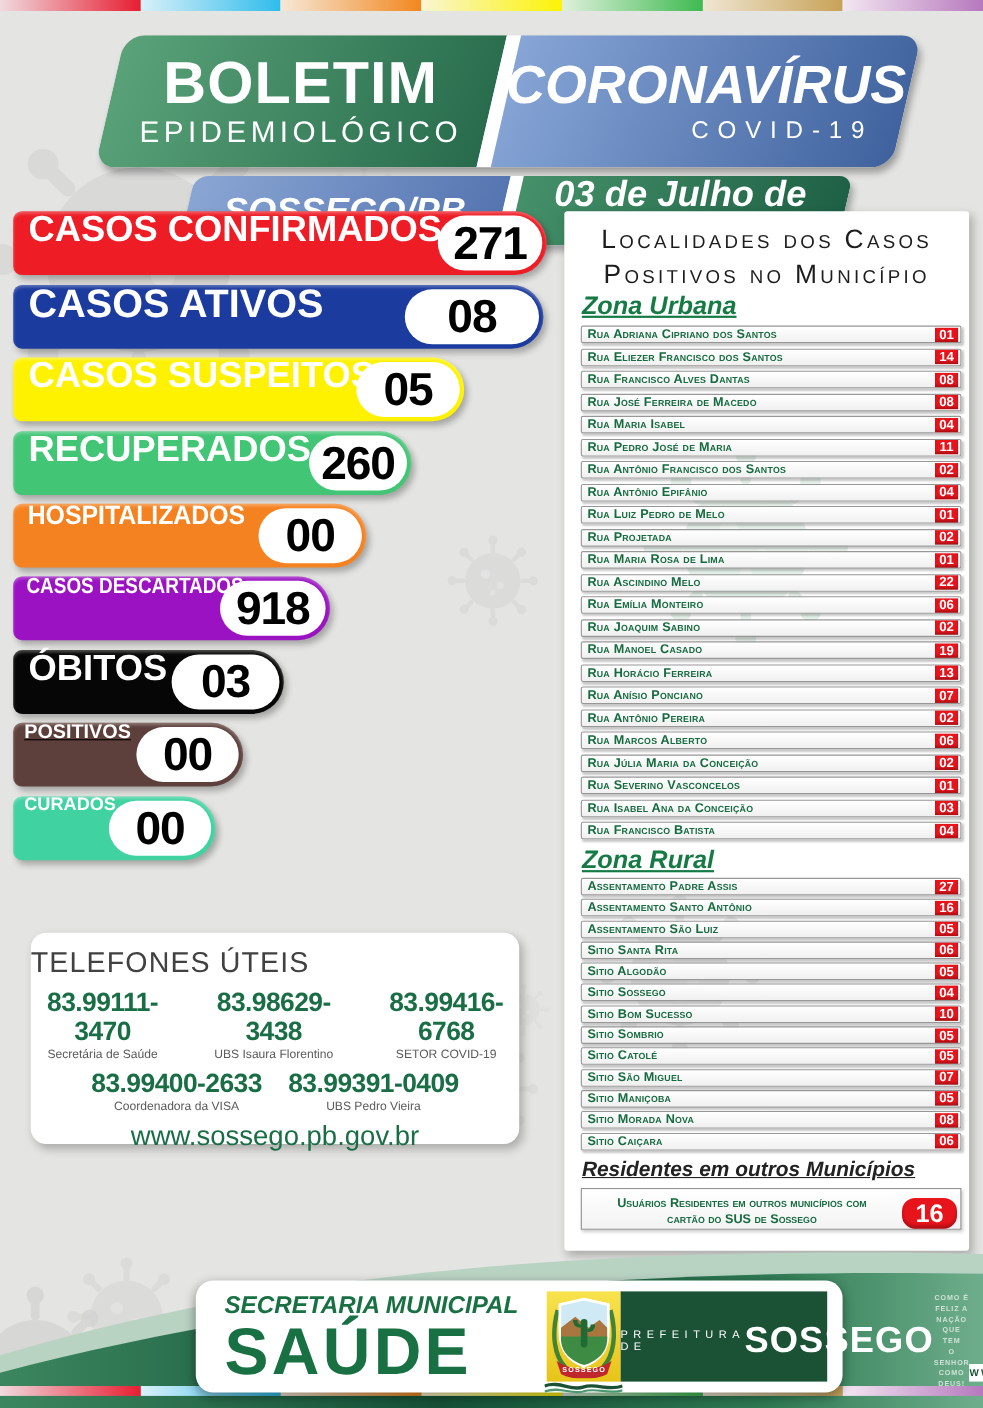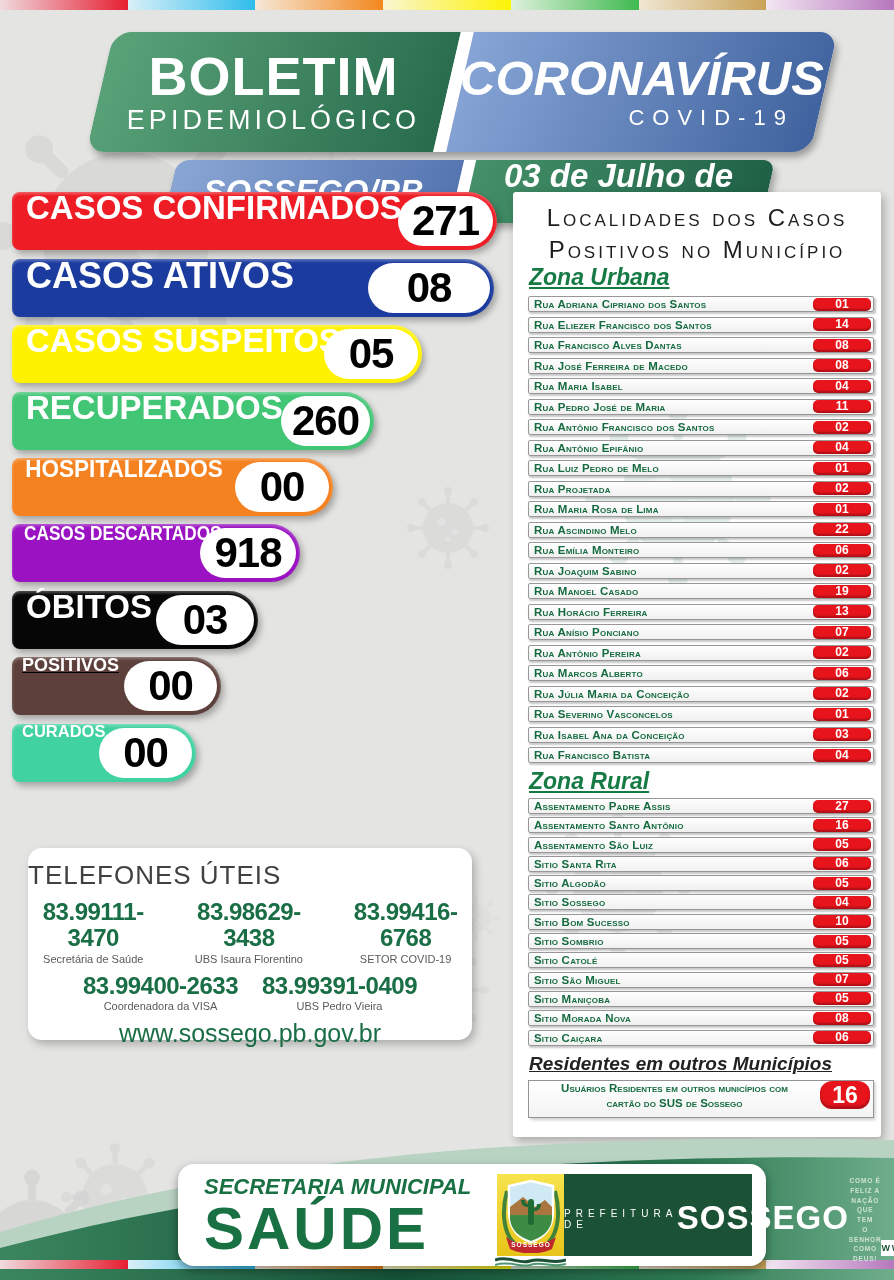--- a/index.html
+++ b/index.html
@@ -57,28 +57,28 @@
   .zona{position:absolute;left:16px;font-size:23px;font-weight:bold;font-style:italic;
         color:#157a43;text-decoration:underline;line-height:1;}
   .rows{position:absolute;left:15px;width:346px;}
   .lrow{display:flex;align-items:center;height:16px;background:linear-gradient(180deg,#ffffff,#f0f0f0);
         border:1px solid #979797;border-radius:2px;box-shadow:1.5px 2px 2px rgba(0,0,0,.22);
         padding:0 2px 0 5px;box-sizing:border-box;}
   #urban-rows .lrow{margin-bottom:4.5px;}
   #rural-rows .lrow{margin-bottom:3.3px;}
   .lrow-name{flex:1;font-variant:small-caps;font-weight:bold;color:#156b3f;font-size:11.5px;
              letter-spacing:.2px;white-space:nowrap;overflow:hidden;}
-  .lrow-badge{width:58px;height:13px;border-radius:5px;background:#e8141c;color:#fff;
+  .lrow-badge{width:21px;height:13px;border-radius:0;background:#e8141c;color:#fff;
               font-weight:bold;font-size:12px;line-height:13px;text-align:center;
               box-shadow:inset 0 -2px 2px rgba(0,0,0,.25);}
   .res-header{position:absolute;left:16px;top:862px;font-size:19px;font-weight:bold;
               font-style:italic;color:#222;text-decoration:underline;line-height:1;}
   .usuarios{position:absolute;left:15px;top:888px;width:346px;height:38px;
             border:1px solid #949494;background:linear-gradient(180deg,#fff,#f3f3f3);
-            display:flex;align-items:flex-start;box-sizing:border-box;
+            display:flex;align-items:flex-end;box-sizing:border-box;
             box-shadow:1.5px 2px 3px rgba(0,0,0,.2);}
   .usuarios-text{flex:1;text-align:center;font-variant:small-caps;font-weight:bold;
                  color:#156b3f;font-size:11.5px;line-height:1.3;}
   .usuarios-badge{width:50px;height:28px;margin-right:3px;border-radius:12px;background:#e8141c;
                   color:#fff;font-weight:bold;font-size:23px;display:flex;align-items:center;
                   justify-content:center;box-shadow:inset 0 -3px 3px rgba(0,0,0,.25);}
   
   .phones{position:absolute;left:28px;top:848px;width:444px;height:192px;background:#fff;
           border-radius:14px;box-shadow:3px 4px 9px rgba(0,0,0,.25);}
   .phones-title{text-align:left;padding-top:12px;font-size:26px;color:#414141;

